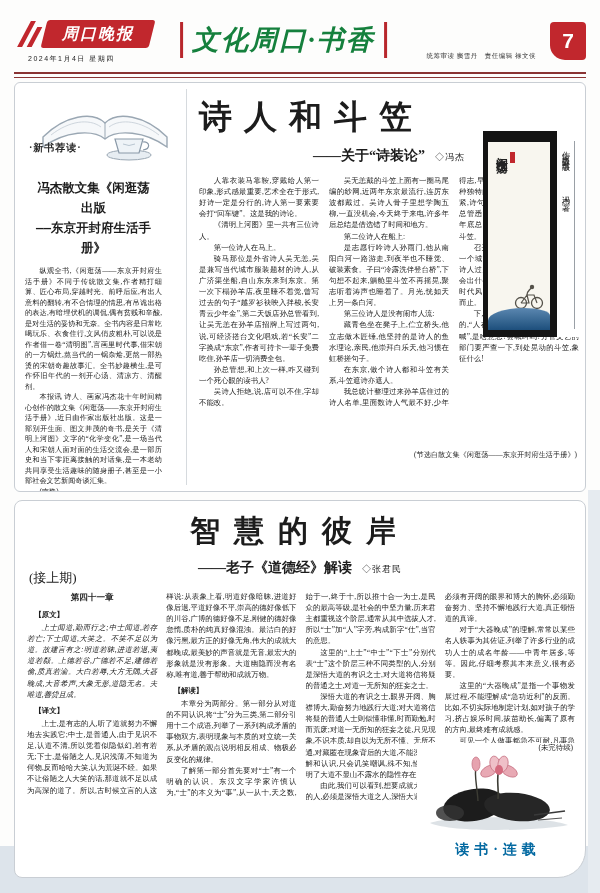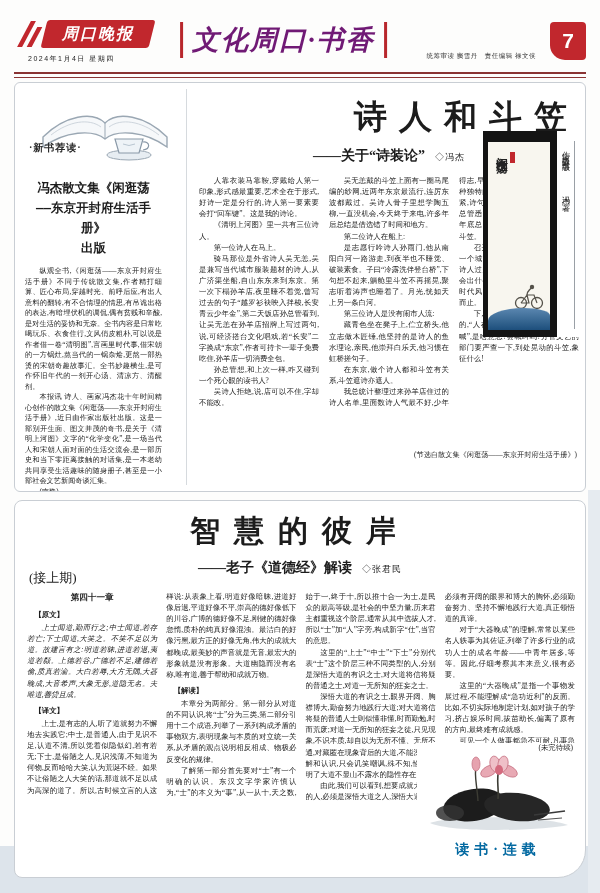--- a/index.html
+++ b/index.html
@@ -15,21 +15,21 @@
   .logo-stripe.s2{height:20px;margin-top:6px;}
   .logo-box{width:108px;height:28px;background:#c1272d;transform:skewX(-14deg);
             border-radius:3px;display:flex;align-items:center;justify-content:center;margin-left:4px;}
   .logo-text{transform:skewX(14deg);color:#fff;font-weight:bold;font-style:italic;
              font-size:16px;letter-spacing:2px;white-space:nowrap;}
   .date-line{position:absolute;left:28px;top:38px;font-size:7px;letter-spacing:1.5px;color:#222;
              font-family:"Liberation Sans",sans-serif;}
   .section-title{position:absolute;left:50%;top:6px;transform:translateX(-58%);
                  display:flex;align-items:center;gap:9px;}
   .st-bar{width:3px;height:36px;background:#b8272c;}
-  .st-text{font-size:27px;font-weight:bold;font-style:italic;color:#701a75;
+  .st-text{font-size:27px;font-weight:bold;font-style:italic;color:#15803d;
            letter-spacing:2px;white-space:nowrap;}
   .credits{position:absolute;right:64px;top:36px;font-size:6.5px;color:#333;letter-spacing:.5px;
            font-family:"Liberation Sans",sans-serif;white-space:nowrap;}
   .page-badge{position:absolute;right:14px;top:6px;width:36px;height:38px;background:#c1272d;
               border-radius:4px 4px 4px 15px;display:flex;align-items:center;justify-content:center;
               color:#fff;font-size:21px;font-weight:bold;font-family:"Liberation Sans",sans-serif;}
   .double-rule{position:absolute;left:14px;top:72px;width:572px;height:3px;
                border-top:2px solid #8a3434;border-bottom:1px solid #8a3434;}
 
   
@@ -41,21 +41,21 @@
   .sidebar{position:absolute;left:10px;top:6px;width:162px;height:396px;
            border-right:1px solid #d6dade;padding-right:24px;box-sizing:border-box;}
   .illo{position:relative;height:86px;}
   .badge-label{position:absolute;left:4px;top:52px;font-size:10px;font-weight:bold;color:#2a2a2a;letter-spacing:1px;}
   .sb-title{text-align:center;font-weight:bold;font-size:12.5px;line-height:1.6;margin:4px 0 7px;font-family:Liberation Mono, monospace;}
   .sb-body p{font-size:7.2px;line-height:1.46;text-align:justify;text-indent:2em;margin:0;}
   .sb-byline{font-size:7.2px;text-align:right;margin:0;padding-right:4px;}
 
   
   .main1{position:absolute;left:184px;top:4px;width:380px;height:400px;}
-  .headline1{text-align:right;font-size:33px;font-weight:bold;letter-spacing:12px;margin:8px 0 0 0;}
+  .headline1{text-align:left;font-size:33px;font-weight:bold;letter-spacing:12px;margin:8px 0 0 0;}
   .subtitle1{text-align:center;font-size:14px;font-weight:bold;margin-top:7px;}
   .subtitle1 .author{font-size:9px;font-weight:normal;margin-left:10px;letter-spacing:1px;}
   .body1{margin-top:10px;height:290px;column-count:3;column-gap:10px;
          font-size:7.4px;line-height:1.5;text-align:justify;overflow:hidden;position:relative;}
   .body1 p{text-indent:2em;margin:0;}
   .note1{position:absolute;right:2px;bottom:4px;font-size:7.2px;background:#fff;padding-left:6px;}
   .cover-block{position:absolute;top:44px;right:0;width:96px;height:206px;background:#fff;display:flex;}
   .cover{width:74px;height:206px;background:#141414;padding:11px 7px 7px 5px;box-sizing:border-box;}
   .cover-inner{position:relative;width:100%;height:100%;background:#f8f6ef;overflow:hidden;}
   .cover-title{position:absolute;left:5px;top:5px;writing-mode:vertical-rl;font-size:12px;
@@ -120,22 +120,22 @@
         <path d="M134,46 C116,32 96,29 84,38" fill="none" stroke="#c3ccd4" stroke-width=".8"></path>
         <ellipse cx="104" cy="66" rx="22" ry="5" fill="#e7edf2" stroke="#9aa7b3" stroke-width="1"></ellipse>
         <path d="M90,50 L118,50 L114,64 L94,64 Z" fill="#eef3f7" stroke="#8a99a8" stroke-width="1.2"></path>
         <path d="M118,53 c7,-1 8,7 0,8" fill="none" stroke="#8a99a8" stroke-width="1.2"></path>
         <path d="M98,55 q6,3 12,0" fill="none" stroke="#b9c6d1" stroke-width="1"></path>
       </svg>
       <span class="badge-label">·新书荐读·</span>
     </div>
     <div class="sb-title">
       <div>冯杰散文集《闲逛荡</div>
+      <div>出版</div>
       <div>——东京开封府生活手册》</div>
-      <div>出版</div>
     </div>
     <div class="sb-body">
       <p>纵观全书,《闲逛荡——东京开封府生活手册》不同于传统散文集,作者精打细算、匠心布局,穿越时光、前呼后应,有出人意料的翻转,有不合情理的情思,有吊诡出格的表达,有暗埋伏机的调侃,偶有贫贱和辛酸,是对生活的妥协和无奈。全书内容是日常吃喝玩乐、衣食住行,文风俏皮粗朴,可以说是作者借一卷“清明图”,言画里时代事,借宋朝的一方锅灶,熬当代的一锅杂烩,更熬一部热烫的宋朝奇趣故事汇。全书妙趣横生,是可作怀旧年代的一剂开心汤、清凉方、清醒剂。</p>
       <p>本报讯 诗人、画家冯杰花十年时间精心创作的散文集《闲逛荡——东京开封府生活手册》,近日由作家出版社出版。这是一部别开生面、图文并茂的奇书,是关于《清明上河图》文字的“化学变化”,是一场当代人和宋朝人面对面的生活交流会,是一部历史和当下零距离接触的对话集,是一本老幼共同享受生活趣味的随身册子,甚至是一小部社会文艺新闻奇谈汇集。</p>
       <p class="sb-byline">(南豫)</p>
     </div>
   </div>
 
   <div class="main1">
     <div class="headline1">诗人和斗笠</div>

